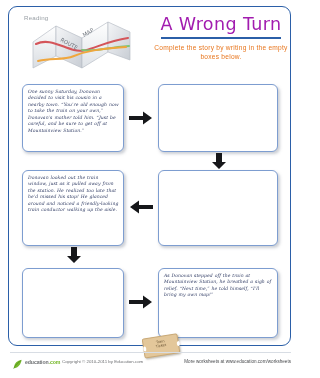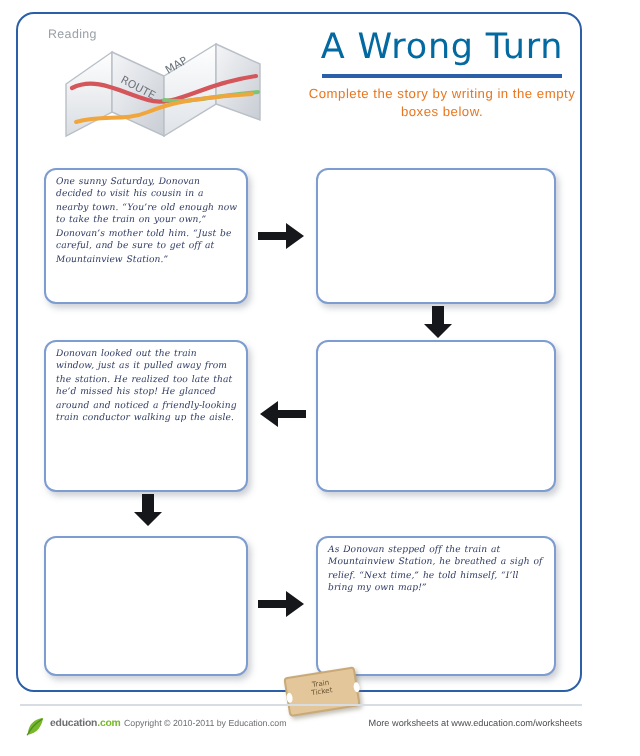--- a/index.html
+++ b/index.html
@@ -30,21 +30,21 @@
     font-size:6.2px;color:#9aa0a6;letter-spacing:.2px;
   }
   .map-art{
     position:absolute;left:22px;top:10px;width:106px;height:56px;
   }
   .title-col{
     position:absolute;left:140px;top:8px;width:146px;text-align:center;
   }
   .title{
     font-family:"DejaVu Sans",sans-serif;
-    font-size:17.5px;color:#0369a1;letter-spacing:.4px;
+    font-size:17.5px;color:#a21caf;letter-spacing:.4px;
     line-height:20px;white-space:nowrap;
   }
   .title-rule{
     width:120px;height:1.6px;background:#2b5fa8;margin:3px auto 4px auto;
   }
   .subtitle{
     font-size:6.6px;color:#e8761e;line-height:9px;letter-spacing:.25px;
   }
   
   .box{

